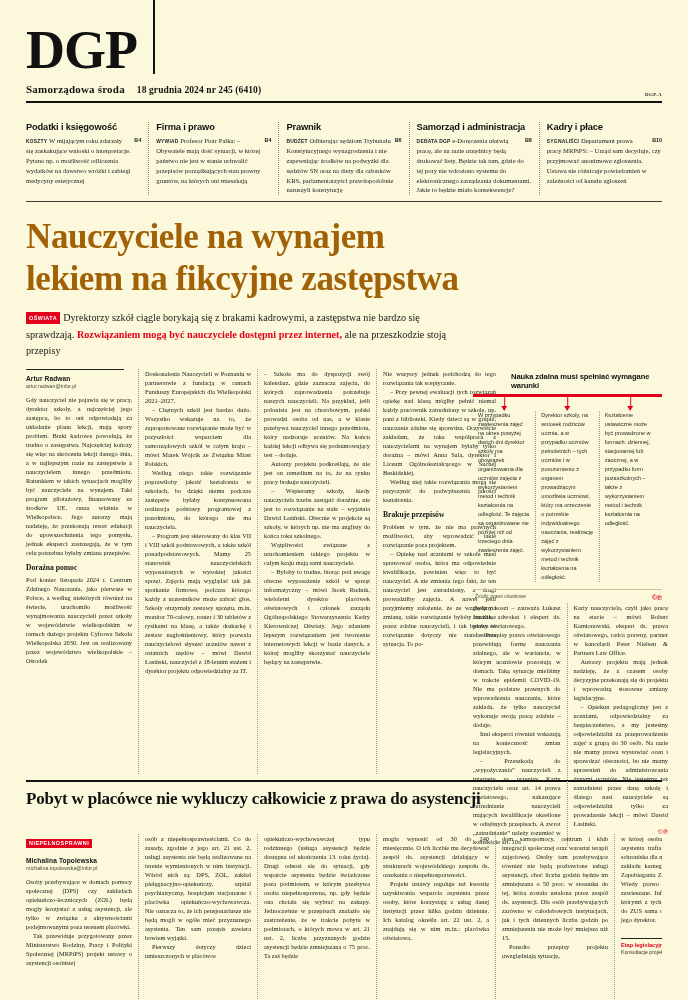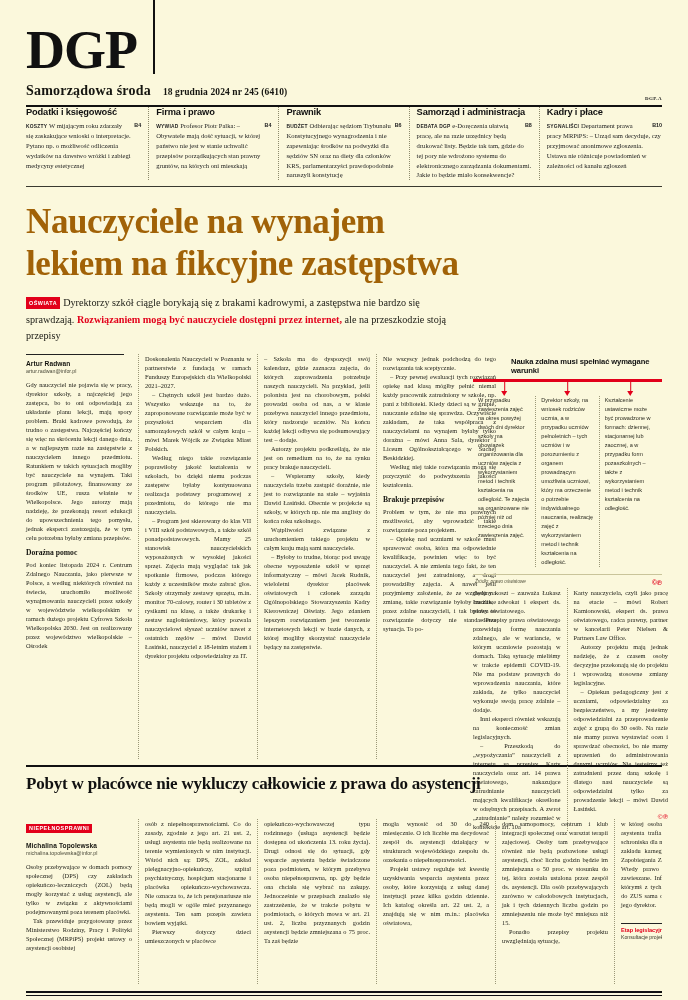--- a/index.html
+++ b/index.html
@@ -46,37 +46,37 @@
     color:#111;
   }
   .mast-sub{
     display:flex;align-items:baseline;
     margin-top:7px;
     padding-bottom:4px;
     position:relative;
   }
   .mast-sub .day{
     font-family:"Liberation Serif", serif;
-    font-weight:bold;font-size:14px;
+    font-weight:bold;font-size:11px;
     letter-spacing:.2px;
   }
   .mast-sub .date{
     font-size:9.5px;font-weight:bold;
     margin-left:12px;letter-spacing:.1px;
   }
   .mast-sub .corner{
     position:absolute;right:0;bottom:2px;
     font-size:5px;font-weight:bold;letter-spacing:.4px;color:#222;
   }
   .rule-thick{height:2px;background:#111;margin-top:2px;}
 
   
   .teasers{
     display:flex;
-    margin-top:0;
+    margin-top:19px;
     padding-bottom:6px;
   }
   .teaser{
     flex:1 1 0;
     padding:0 7px;
     border-left:1px dotted #8d8a6c;
     box-sizing:border-box;
   }
   .teaser:first-child{border-left:none;padding-left:0;}
   .teaser:last-child{padding-right:0;}

